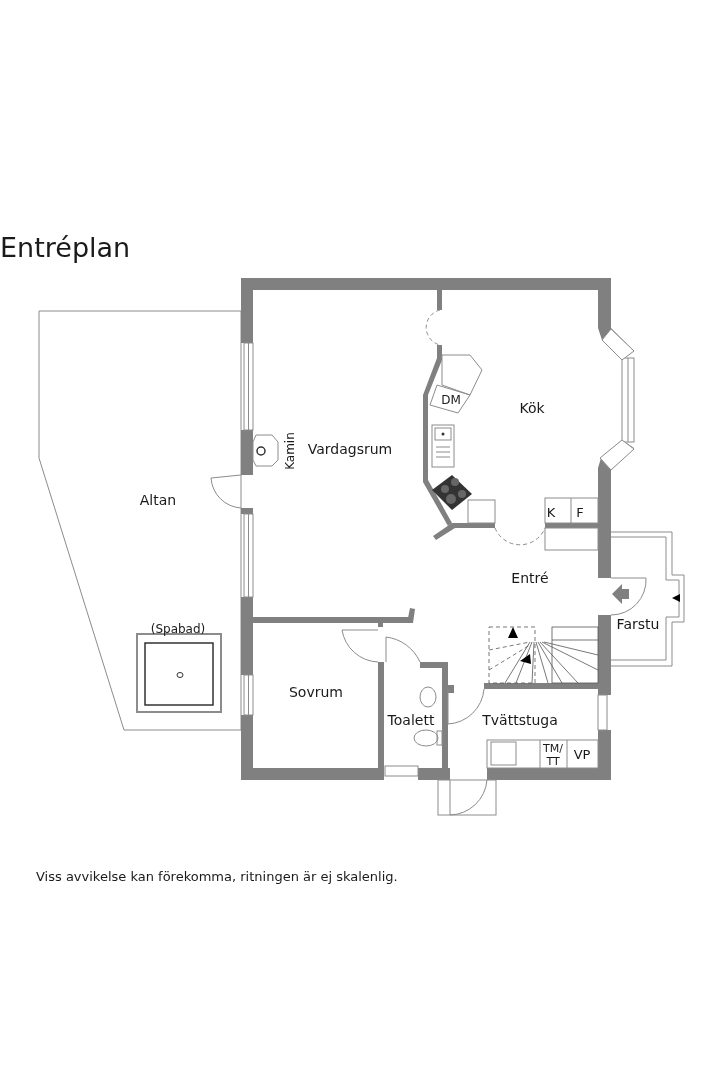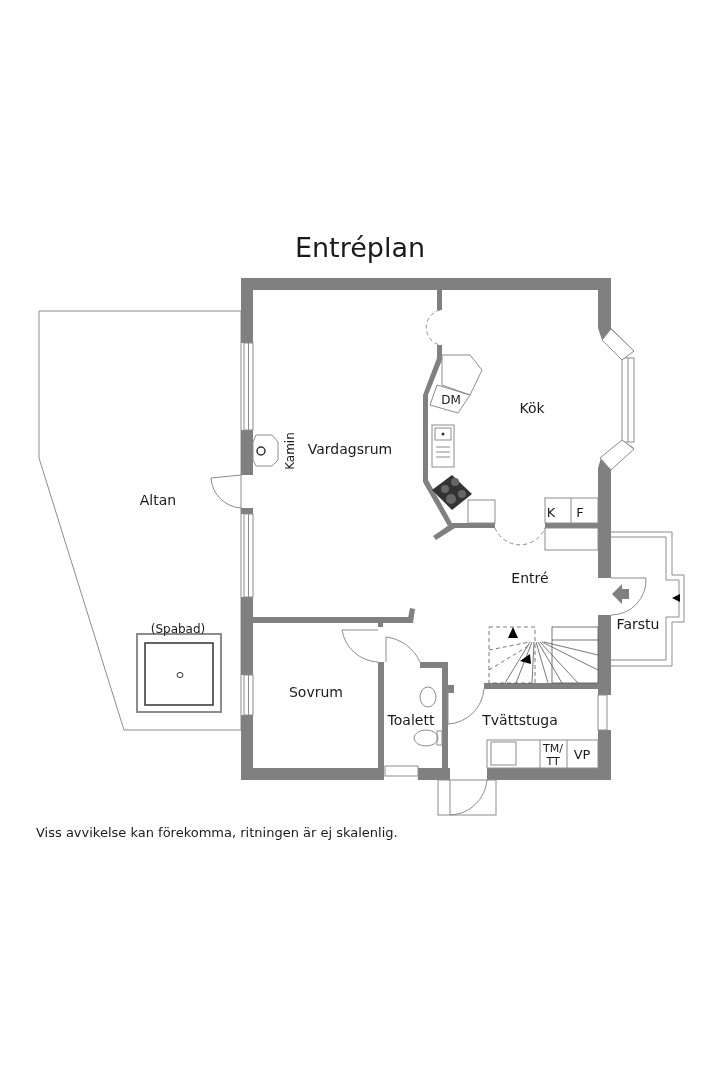--- a/index.html
+++ b/index.html
@@ -1,18 +1,18 @@
 <!DOCTYPE html>
 <html><head>
 <meta charset="utf-8">
 <style>
   html, body { margin:0; padding:0; background:#ffffff; }
   body { width:720px; height:1080px; position:relative; overflow:hidden; font-family:"DejaVu Sans", sans-serif; color:#1a1a1a; }
-  .title { position:absolute; left:0; width:720px; top:232px; text-align:center; font-size:27px; font-family:"DejaVu Sans", sans-serif; }
-  .note { position:absolute; left:36px; top:825px; font-size:13px; }
+  .title { position:absolute; left:0; width:720px; top:232px; text-align:left; font-size:27px; font-family:"DejaVu Sans", sans-serif; }
+  .note { position:absolute; left:36px; top:869px; font-size:13px; }
   svg { position:absolute; left:0; top:0; }
   .lbl { font-family:"DejaVu Sans", sans-serif; fill:#1a1a1a; }
 </style>
 </head>
 <body>
 
 <div class="title">Entréplan</div>
 
 <svg width="720" height="1080" viewBox="0 0 720 1080">
 

